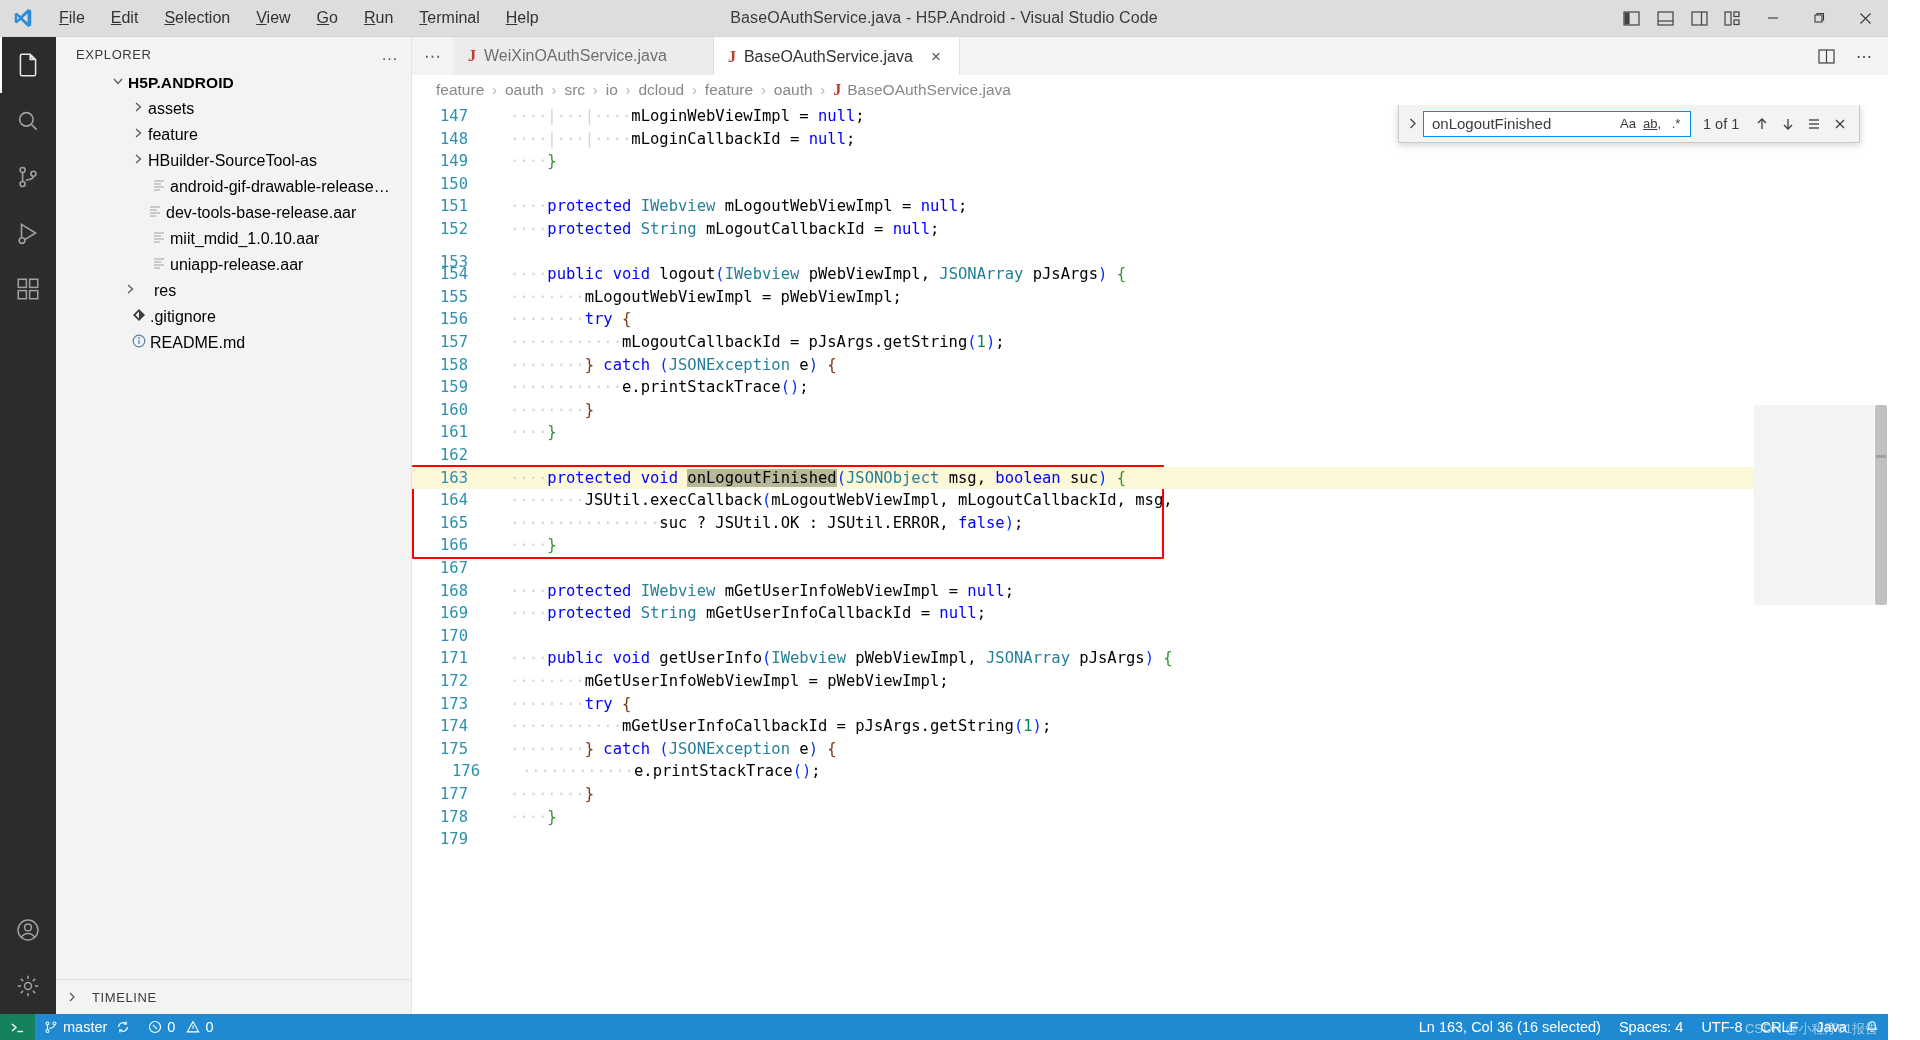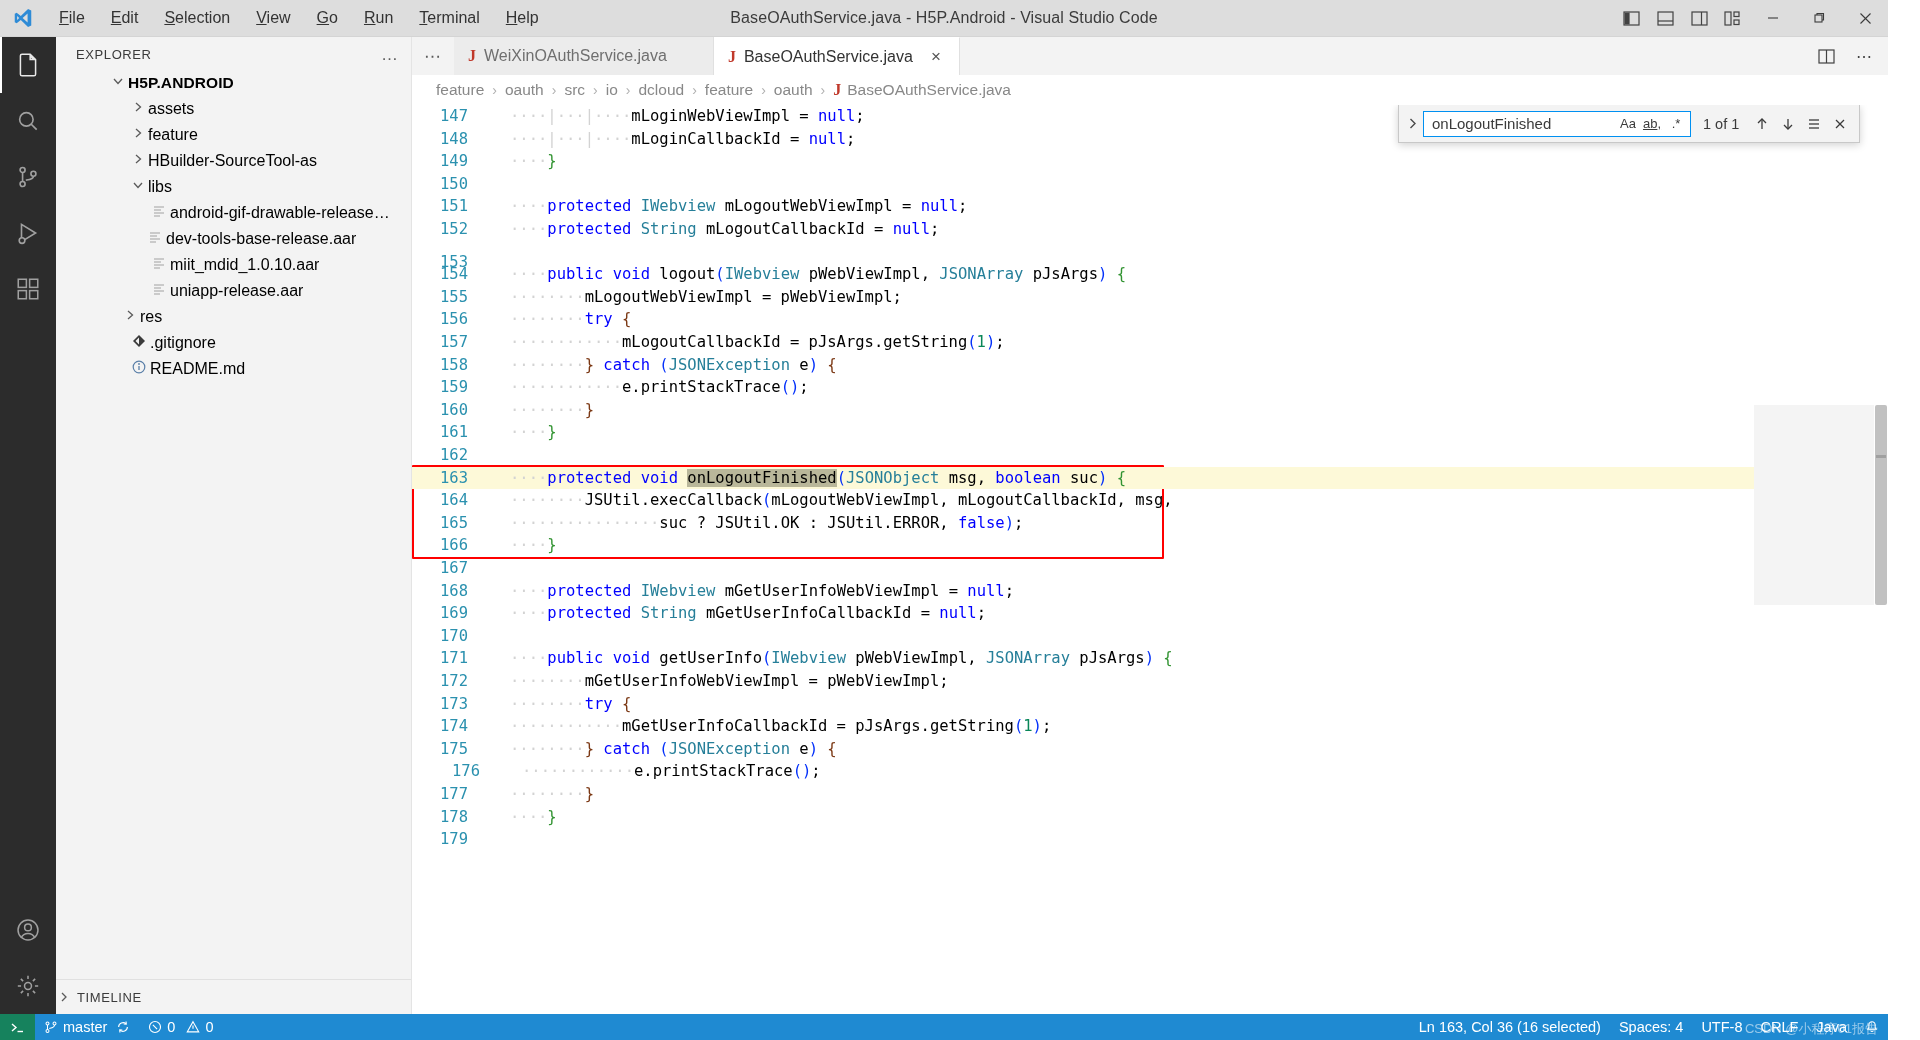--- a/index.html
+++ b/index.html
@@ -70,21 +70,21 @@
   .trow {
     height: 26px; display: flex; align-items: flex-start; font-size: 16px; color: #000000;
     white-space: nowrap; cursor: pointer; padding-right: 8px; margin-left: 44px;
   }
   .trow.root { font-weight: bold; font-size: 15.5px; letter-spacing: .1px; }
   .twisty { width: 20px; display: flex; align-items: center; justify-content: center; flex: 0 0 20px; }
   .ficon { width: 22px; display: flex; align-items: center; justify-content: center; flex: 0 0 22px; }
   .tlabel { overflow: hidden; text-overflow: ellipsis; }
   .sidebar-footer {
     height: 35px; border-top: 1px solid #e0e0e0; display: flex; align-items: center;
-    padding-left: 2px; font-size: 13px; letter-spacing: .6px; color: #3b3b3b;
+    padding-left: 10px; font-size: 13px; letter-spacing: .6px; color: #3b3b3b; gap: 7px;
   }
 
   
   .editor-area { flex: 1; display: flex; flex-direction: column; min-width: 0; background: #ffffff; position: relative; }
   .tabsbar { height: 38px; background: #f3f3f3; display: flex; align-items: stretch; flex: 0 0 38px; }
   .tabs-more {
     width: 42px; display: flex; align-items: center; justify-content: center;
     color: #5a5a5a; font-size: 17px; letter-spacing: 1px;
   }
   .tab {
@@ -344,28 +344,20 @@
             <span class="tlabel">feature</span>
           </div>
           <div class="trow" style="padding-left: 28px;">
             <span class="twisty">
               <svg width="14" height="14" viewBox="0 0 14 14">
                 <polyline points="5,3 9.5,7 5,11" fill="none" stroke="#5a5a5a" stroke-width="1.3"></polyline>
               </svg>
             </span>
             <span class="tlabel">HBuilder-SourceTool-as</span>
           </div>
-          <div class="trow" style="padding-left: 28px;">
-            <span class="twisty">
-              <svg width="14" height="14" viewBox="0 0 14 14">
-                <polyline points="3,5 7,9.5 11,5" fill="none" stroke="#5a5a5a" stroke-width="1.3"></polyline>
-              </svg>
-            </span>
-            <span class="tlabel">libs</span>
-          </div>
           <div class="trow" style="padding-left: 48px;">
             <span class="ficon">
               <svg width="14" height="14" viewBox="0 0 14 14">
                 <line x1="2" y1="3" x2="12" y2="3" stroke="#b4b4b4" stroke-width="1.3"></line>
                 <line x1="2" y1="6" x2="9" y2="6" stroke="#b4b4b4" stroke-width="1.3"></line>
                 <line x1="2" y1="9" x2="12" y2="9" stroke="#b4b4b4" stroke-width="1.3"></line>
                 <line x1="2" y1="12" x2="8" y2="12" stroke="#b4b4b4" stroke-width="1.3"></line>
               </svg>
             </span>
             <span class="tlabel">android-gif-drawable-release@1.2.17.aar</span>
@@ -396,21 +388,21 @@
             <span class="ficon">
               <svg width="14" height="14" viewBox="0 0 14 14">
                 <line x1="2" y1="3" x2="12" y2="3" stroke="#b4b4b4" stroke-width="1.3"></line>
                 <line x1="2" y1="6" x2="9" y2="6" stroke="#b4b4b4" stroke-width="1.3"></line>
                 <line x1="2" y1="9" x2="12" y2="9" stroke="#b4b4b4" stroke-width="1.3"></line>
                 <line x1="2" y1="12" x2="8" y2="12" stroke="#b4b4b4" stroke-width="1.3"></line>
               </svg>
             </span>
             <span class="tlabel">uniapp-release.aar</span>
           </div>
-          <div class="trow" style="padding-left: 20px;">
+          <div class="trow" style="padding-left: 20px; gap: 14px;">
             <span class="twisty">
               <svg width="14" height="14" viewBox="0 0 14 14">
                 <polyline points="5,3 9.5,7 5,11" fill="none" stroke="#5a5a5a" stroke-width="1.3"></polyline>
               </svg>
             </span>
             <span class="tlabel">res</span>
           </div>
           <div class="trow" style="padding-left: 28px;">
             <span class="ficon">
               <svg width="14" height="14" viewBox="0 0 14 14">

